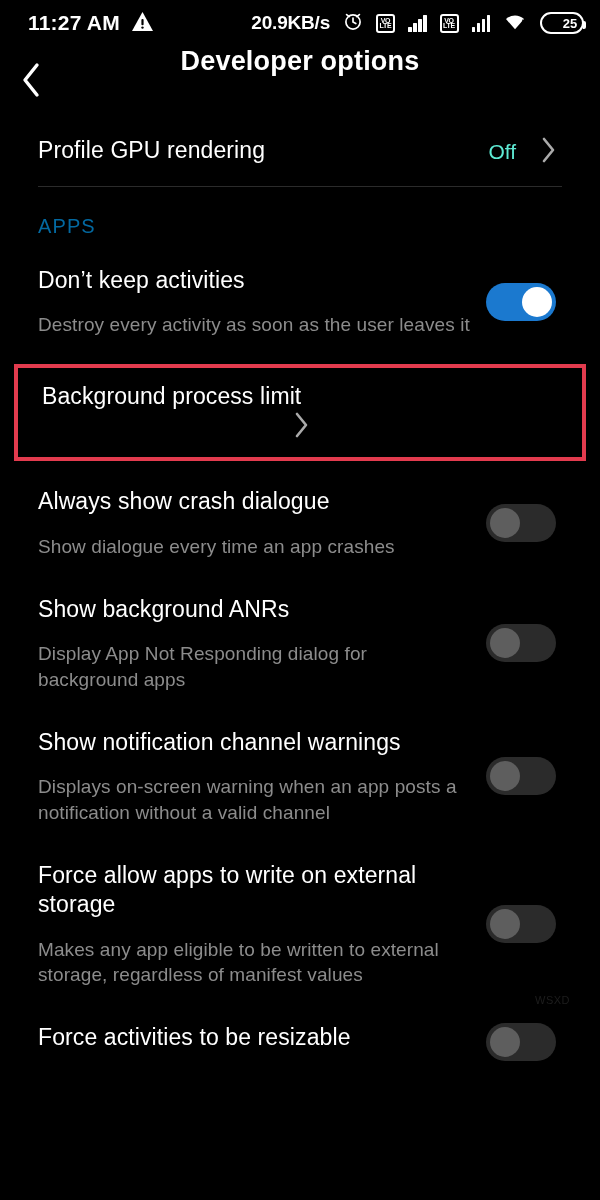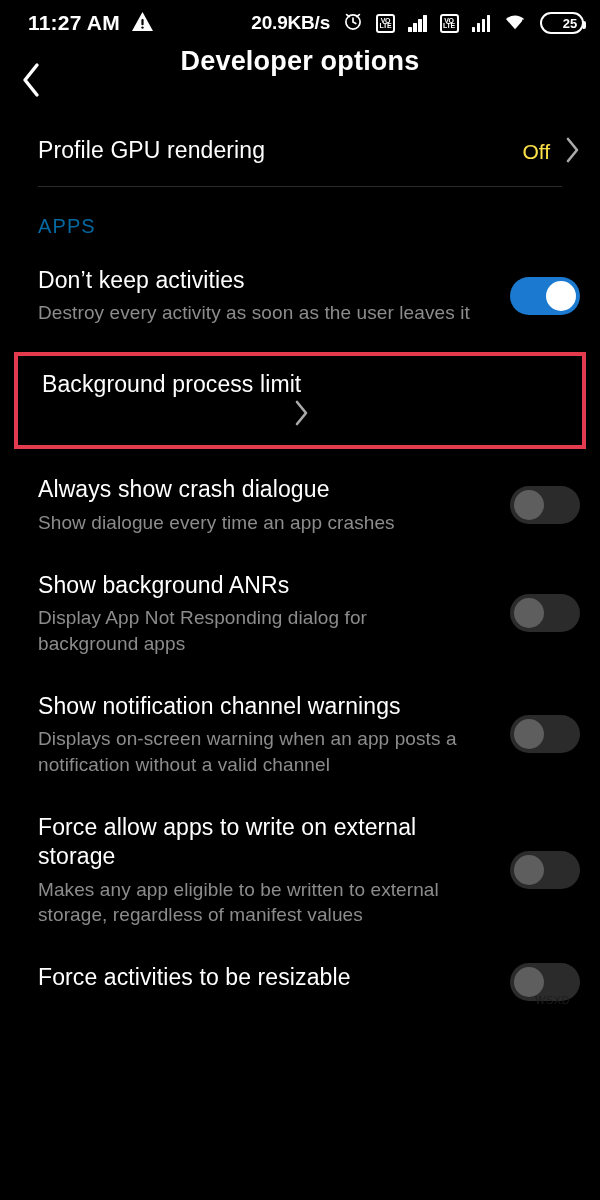--- a/index.html
+++ b/index.html
@@ -48,33 +48,33 @@
   .title {
     position:absolute; left:0; right:0; text-align:center;
     color:#fff; font-size:27px; font-weight:bold; letter-spacing:.2px;
     pointer-events:none;
   }
 
   
   .list { padding:0; }
   .row {
     display:flex; align-items:flex-start;
-    padding:18px 20px 18px 38px;
+    padding:18px 44px 18px 38px;
     min-height:60px; position:relative;
   }
   .row-text { flex:1; padding-right:14px; }
   .row-title {
     color:#fff; font-size:23px; line-height:1.28; letter-spacing:.1px;
   }
   .row-sub {
-    color:#8c8c8c; font-size:19px; line-height:1.33; margin-top:5px; letter-spacing:.1px;
+    color:#8c8c8c; font-size:19px; line-height:1.33; margin-top:17px; letter-spacing:.1px;
   }
   .row-value {
-    color:#fde047; font-size:21px; white-space:nowrap;
-    align-self:center; margin-right:14px;
+    color:#5eead4; font-size:21px; white-space:nowrap;
+    align-self:center; margin-right:24px;
   }
   .chev-right { align-self:center; }
 
   .divider { height:1px; background:#2b2b2b; margin:0 38px; }
 
   .section-header {
     color:#0369a1; font-size:20px; letter-spacing:1.1px;
     padding:28px 38px 10px 38px;
   }
 

